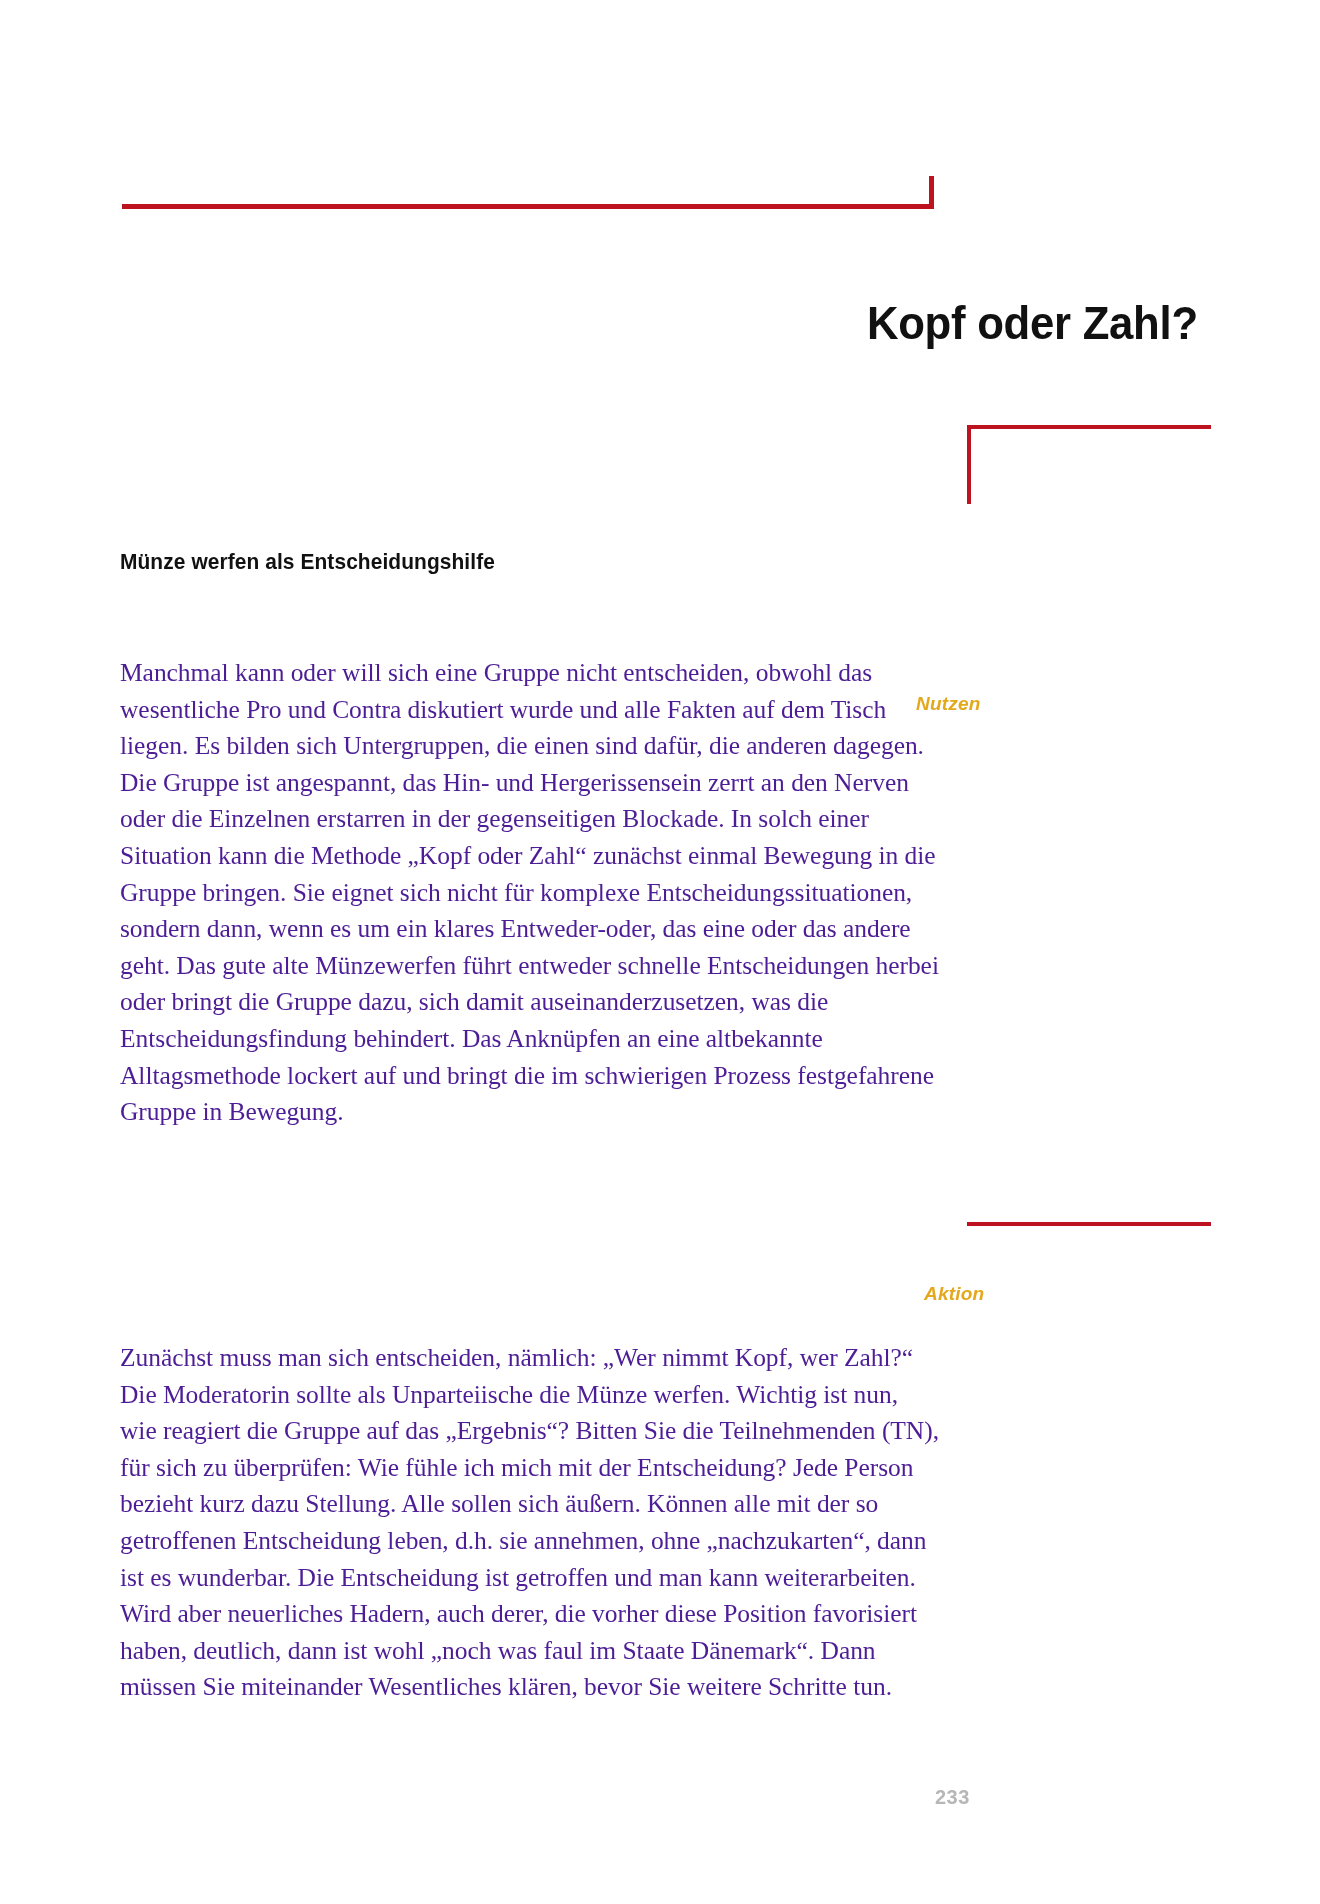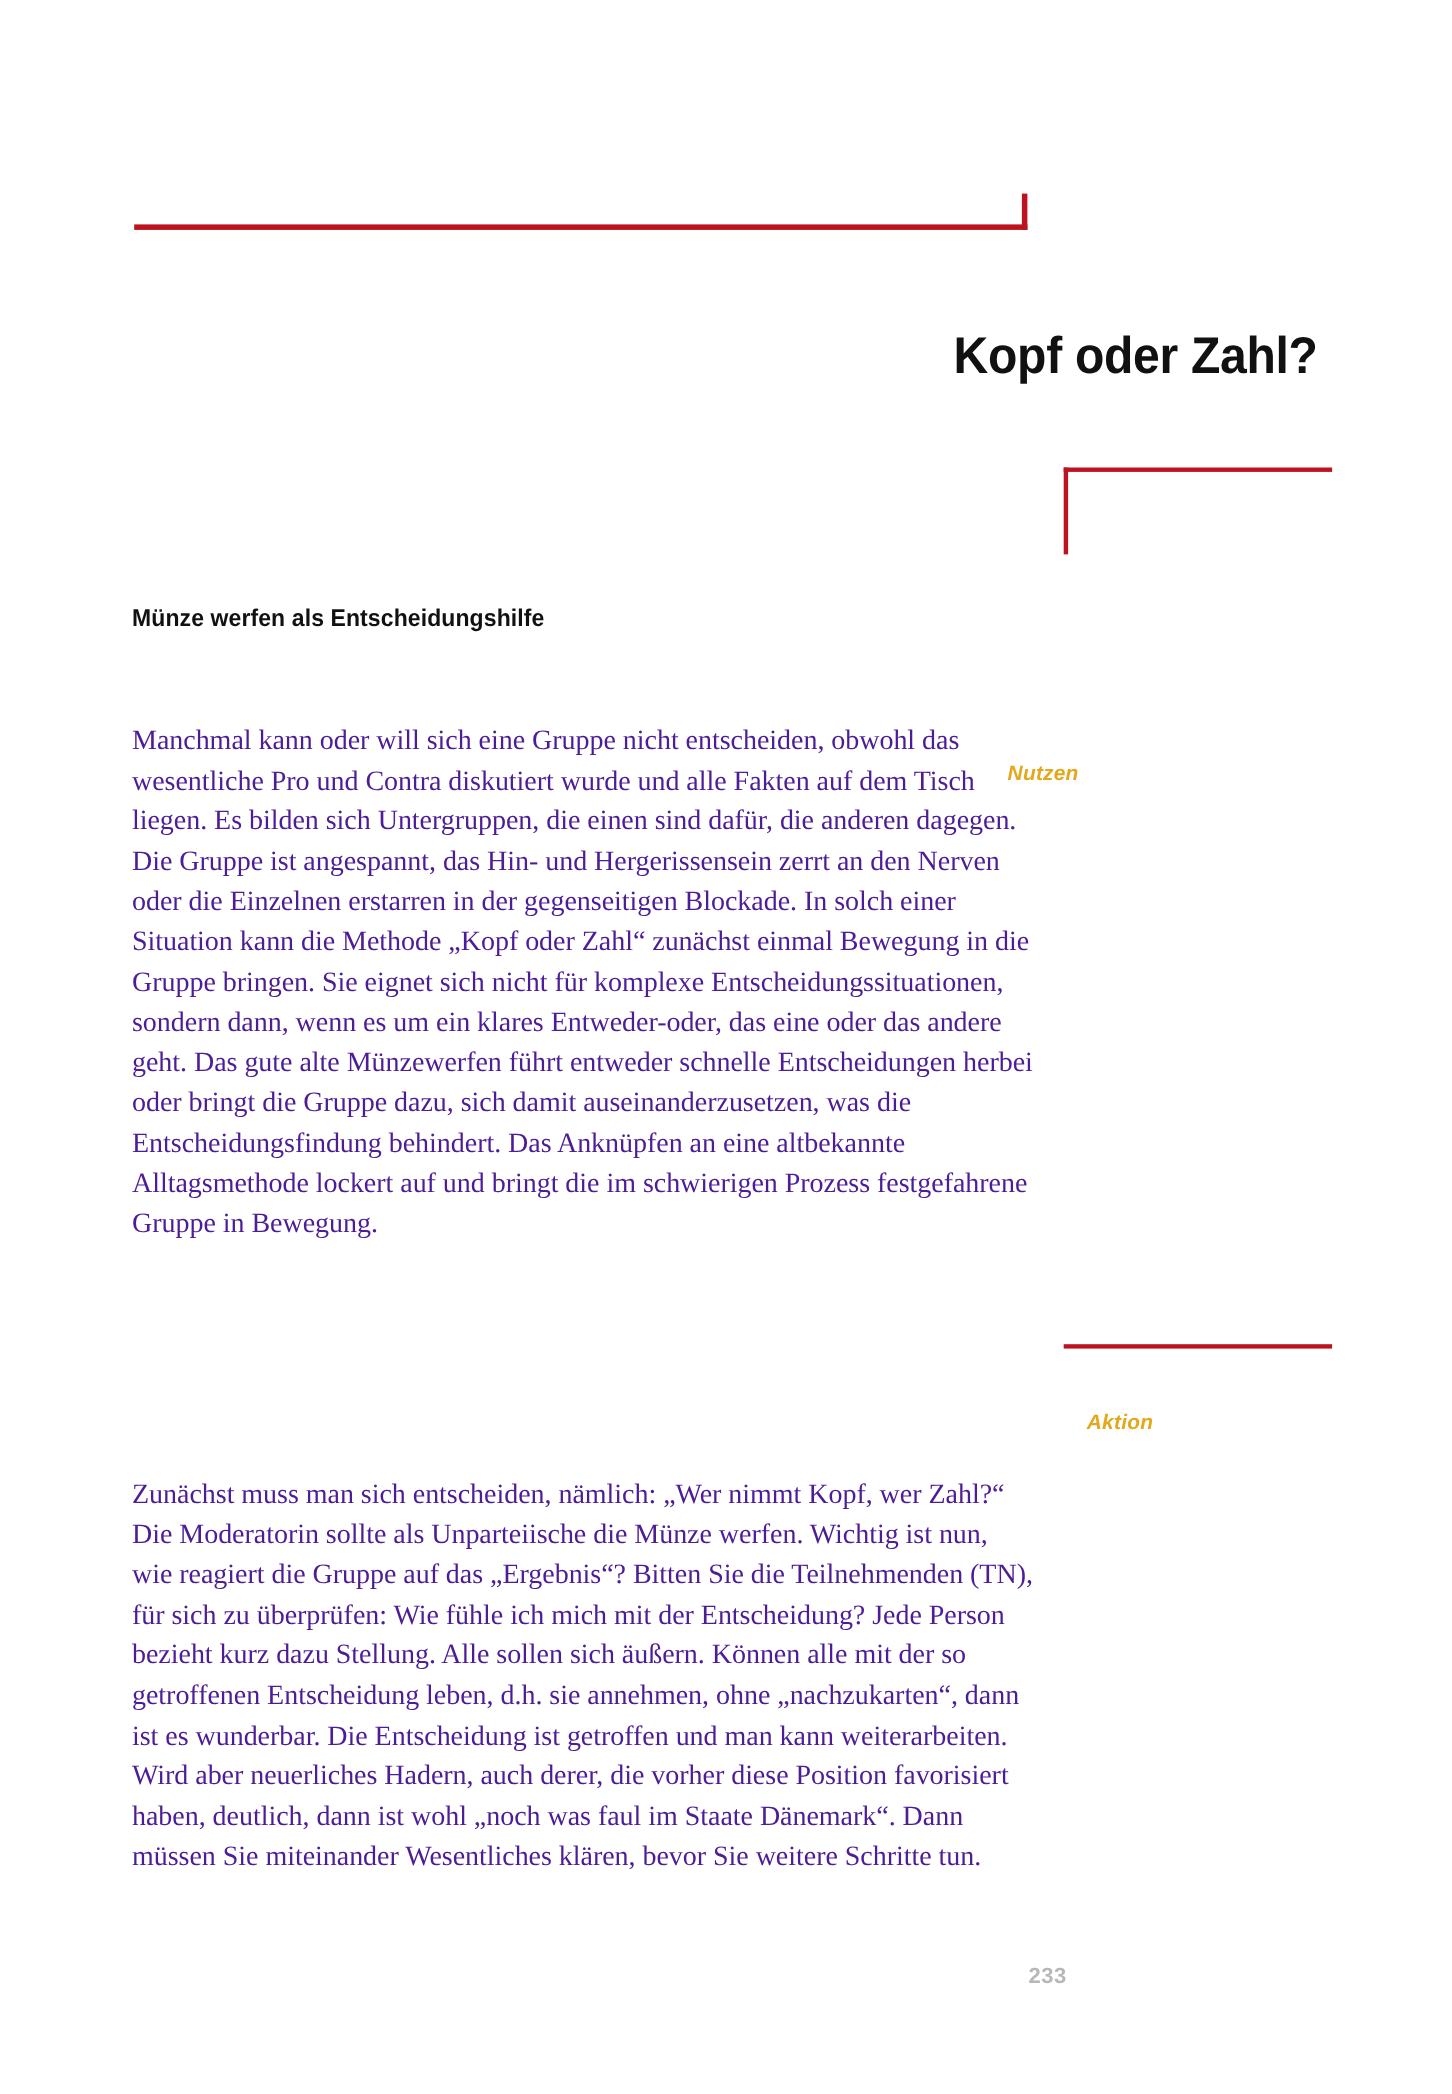--- a/index.html
+++ b/index.html
@@ -113,21 +113,21 @@
     font-family: "Liberation Sans Narrow", "Liberation Sans", "DejaVu Sans", sans-serif;
     font-weight: bold;
     font-style: italic;
     font-size: 19px;
     line-height: 24px;
     color: #e3a81b;
     letter-spacing: 0.2px;
     white-space: nowrap;
   }
   #note-nutzen { left: 916px; top: 660px; margin-top: 32px; }
-  #note-aktion { left: 988px; top: 1282px; }
+  #note-aktion { left: 924px; top: 1282px; }
 
   .note-rule {
     position: absolute;
     left: 967px;
     width: 244px;
     height: 4px;
     background: #bd1220;
   }
   #rule-aktion { top: 1222px; }
 

